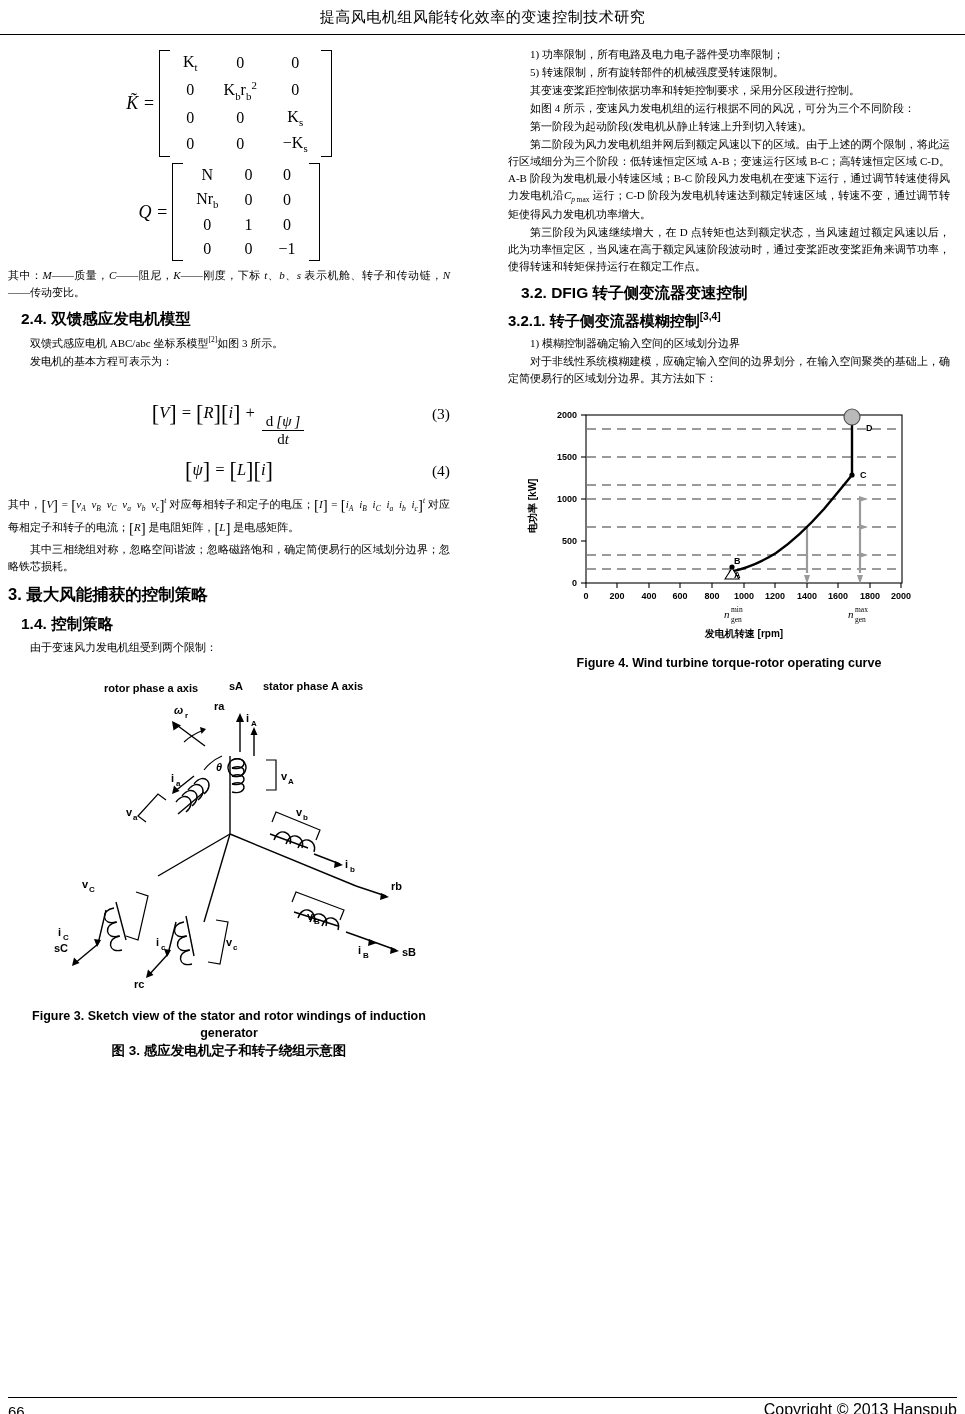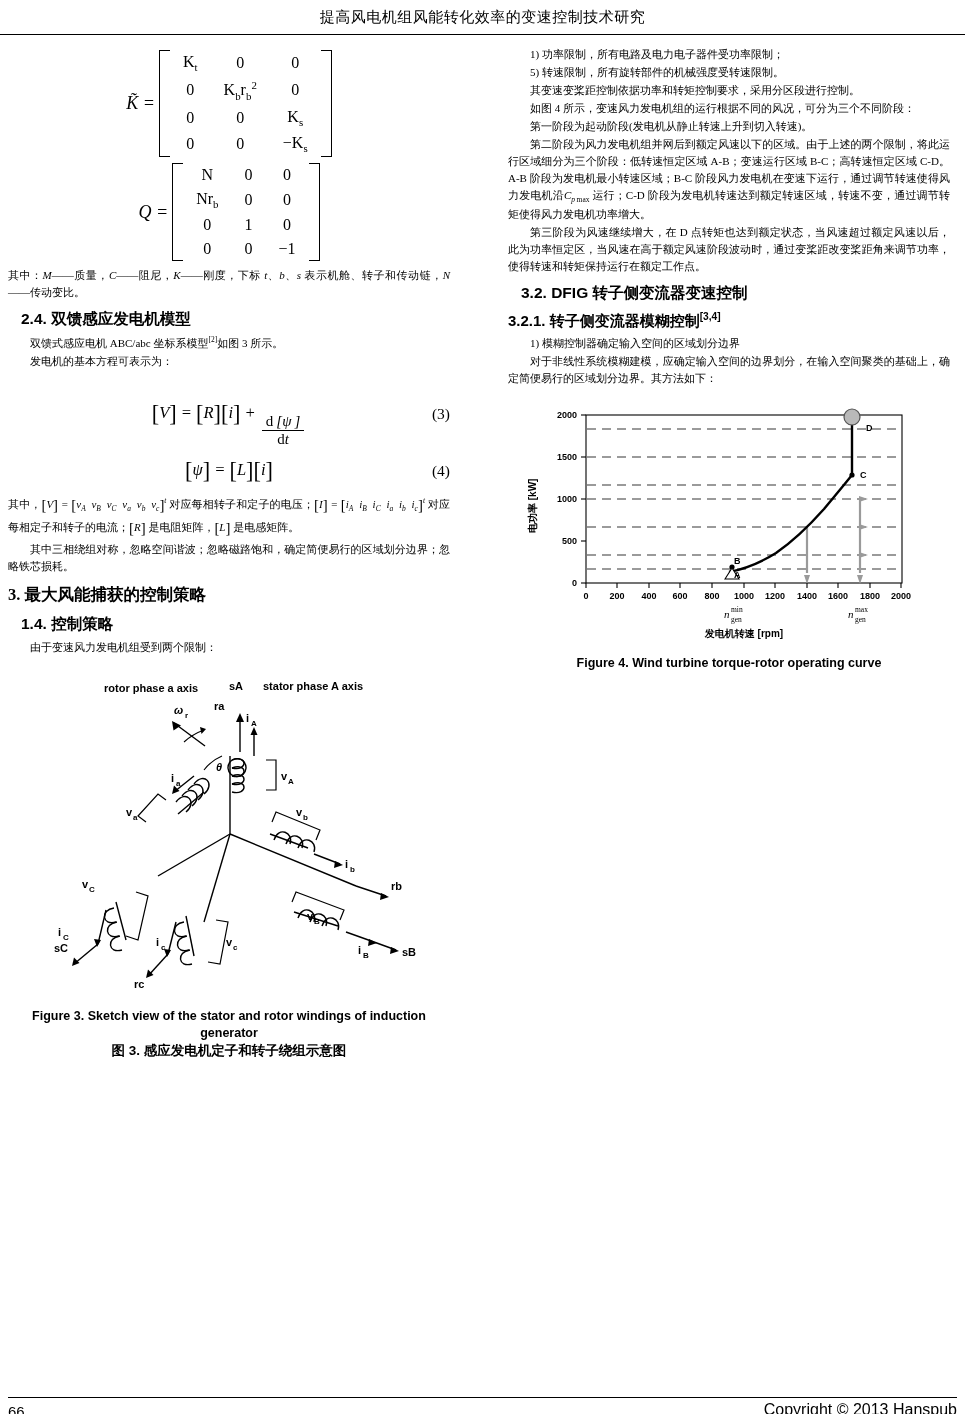--- a/index.html
+++ b/index.html
@@ -36,21 +36,21 @@
   .col-right { left:508px; }
   p {
     margin:0 0 1px 0;
     font-size:11px;
     line-height:1.55;
     text-align:justify;
     text-justify:inter-ideograph;
   }
   p.ind { text-indent:2em; }
   h2.sec {
-    font-family:Liberation Serif, serif;
+    font-family:Liberation Sans, sans-serif;
     font-weight:bold;
     font-size:16.5px;
     margin:9px 0 5px 0;
   }
   h3.sub {
     font-family:"Liberation Sans", sans-serif;
     font-weight:bold;
     font-size:15.5px;
     margin:8px 0 4px 13px;
   }

